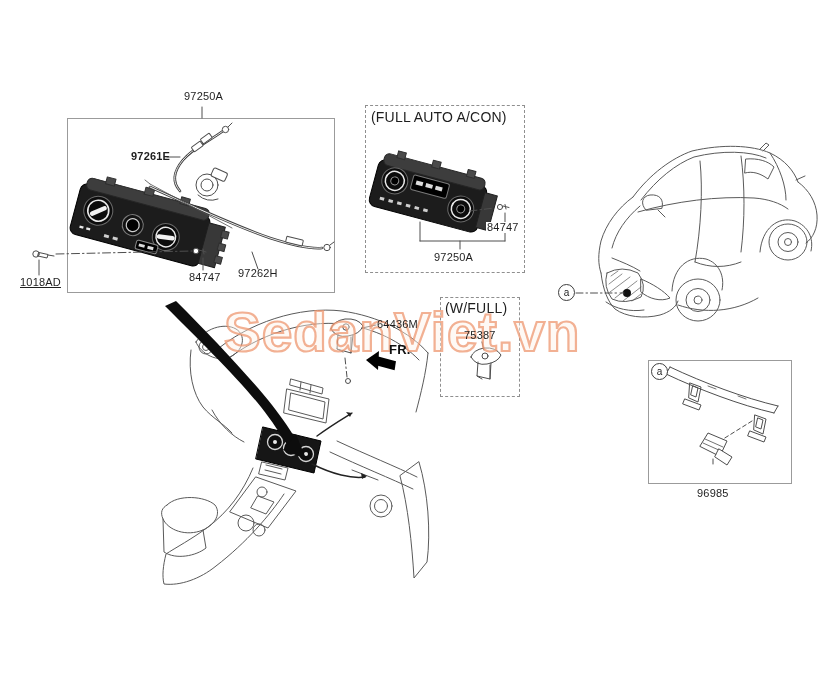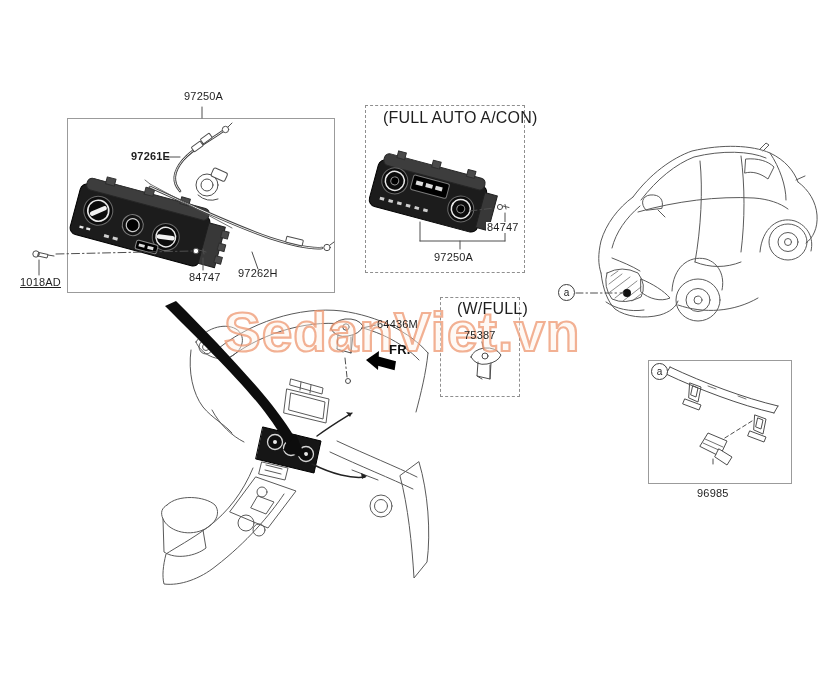--- a/index.html
+++ b/index.html
@@ -10,21 +10,21 @@
   }
   .art { position:absolute; left:0; top:0; z-index:2; }
   .pbox { position:absolute; background:transparent; z-index:1; }
   .pbox.solid  { border:1px solid #9b9b9b; }
   .pbox.dashed { border:1px dashed #8f8f8f; }
   .part-label {
     position:absolute; z-index:10; font-size:11px; color:#1e1e1e;
     letter-spacing:0.2px; white-space:nowrap; line-height:1;
   }
   .part-label.bg { background:#fff; padding:0 1px; }
-  .box-header { font-size:16px; color:#1e1e1e;margin-left:12px; }
+  .box-header { font-size:14px; color:#1e1e1e; }
   .fr-label { font-size:13px; font-weight:bold; color:#111; z-index:12; }
   .ref-circle {
     position:absolute; z-index:11; width:17px; height:17px; border:1.3px solid #3d3d3d;
     border-radius:50%; background:#fff; display:flex; align-items:center; justify-content:center;
     font-size:10px; color:#1e1e1e; line-height:1;
   }
   .watermark {
     position:absolute; left:224px; top:305px; z-index:6; pointer-events:none;
     font-size:55px; font-weight:bold; letter-spacing:1px; line-height:1;
     color:rgba(253,241,233,0.45);

